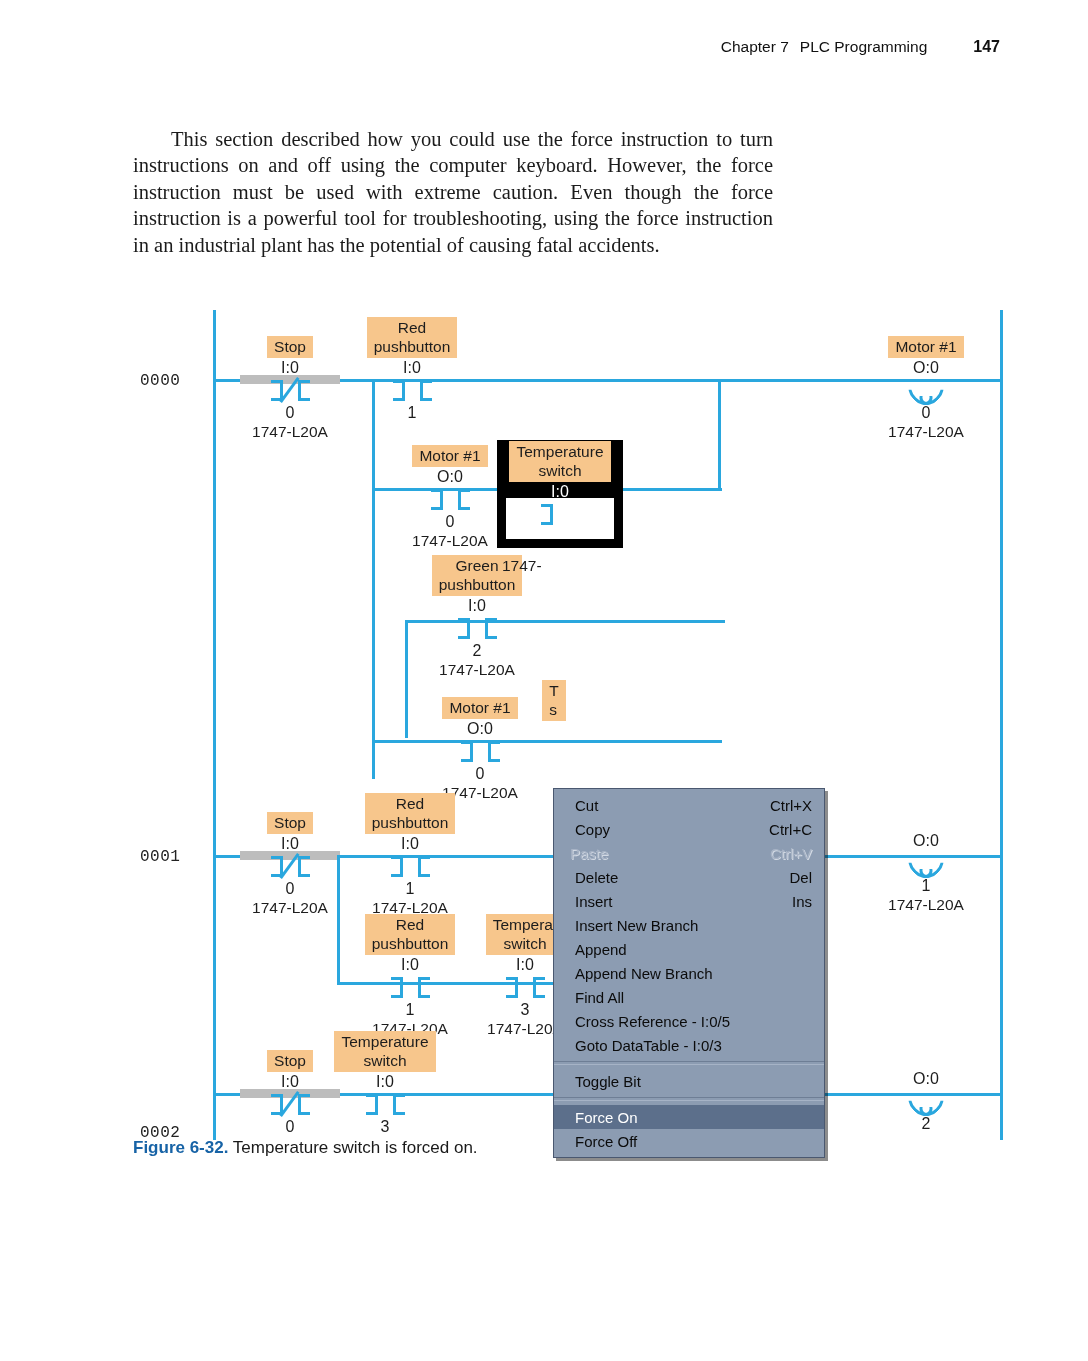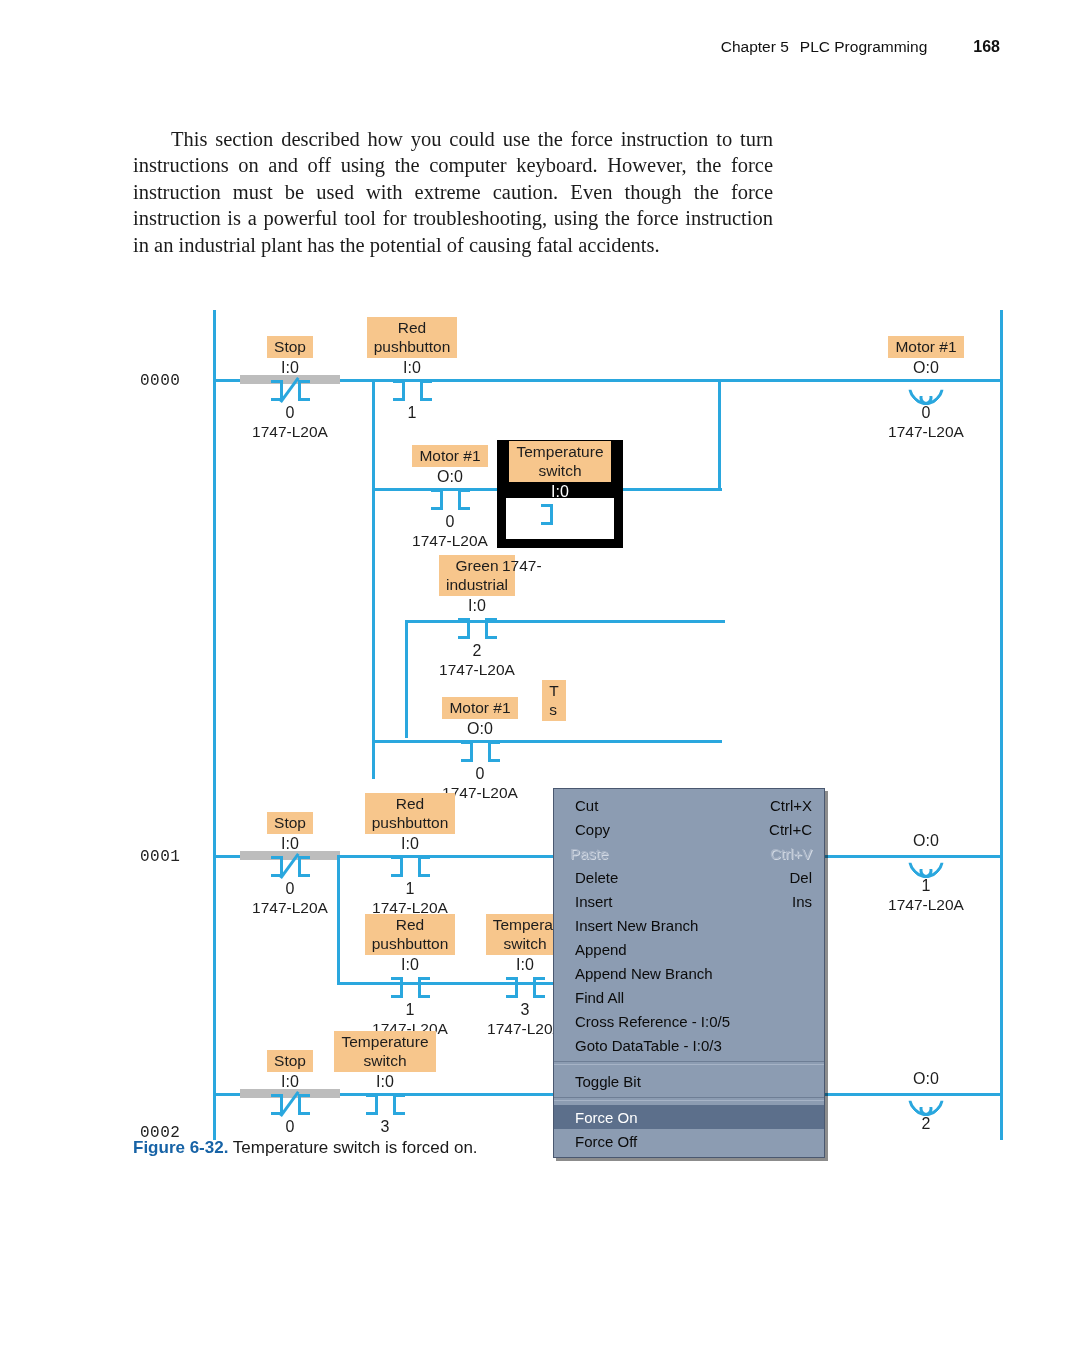--- a/index.html
+++ b/index.html
@@ -100,23 +100,23 @@
   .caption{
     position:absolute;left:133px;top:1138px;width:700px;
     font-family:"Liberation Sans",sans-serif;font-size:17px;color:#1a1a1a;
   }
   .caption .fignum{font-weight:bold;color:#1763A6;}
 </style>
 </head>
 <body>
 
 <div class="page-header">
-  <span class="chap">Chapter 5</span>
+  <span class="chap">Chapter 7</span>
   <span class="sect">PLC Programming</span>
-  <span class="pnum">168</span>
+  <span class="pnum">147</span>
 </div>
 
 <p class="body-para">This section described how you could use the force instruction to turn instructions on and off using the computer keyboard. However, the force instruction must be used with extreme caution. Even though the force instruction is a powerful tool for troubleshooting, using the force instruction in an industrial plant has the potential of causing fatal accidents.</p>
 
 <div class="ladder">
 
   <div class="rail rail-v" style="left:213px;top:10px;height:830px;"></div>
 
   <div class="rail rail-v" style="left:1000px;top:10px;height:830px;"></div>
 
@@ -197,21 +197,21 @@
         <div class="foot-l" style="left:41px;top:21px;width:12px;"></div>
     </div>
     <div class="bitn" style="visibility:hidden;">3</div>
     <div class="mod" style="margin-top:10px;text-align:left;padding-left:2px;">1747-</div>
   </div>
 
   <div class="wire wire-h" style="left:405px;top:320px;width:320px;"></div>
   <div class="wire wire-v" style="left:405px;top:320px;height:118px;"></div>
   <div class="instr" style="left:412px;top:255px;width:130px;">
     <div class="lbl">Green
-industrial</div>
+pushbutton</div>
     <div class="addr">I:0</div>
     <div class="sym">
       <div class="bar-l" style="left:55px;"></div>
         <div class="foot-l" style="left:46px;top:3px;width:12px;"></div>
         <div class="foot-l" style="left:46px;top:21px;width:12px;"></div>
       <div class="bar-r" style="left:73px;"></div>
         <div class="foot-r" style="left:73px;top:3px;width:12px;"></div>
         <div class="foot-r" style="left:73px;top:21px;width:12px;"></div>
     </div>
     <div class="bitn">2</div>

